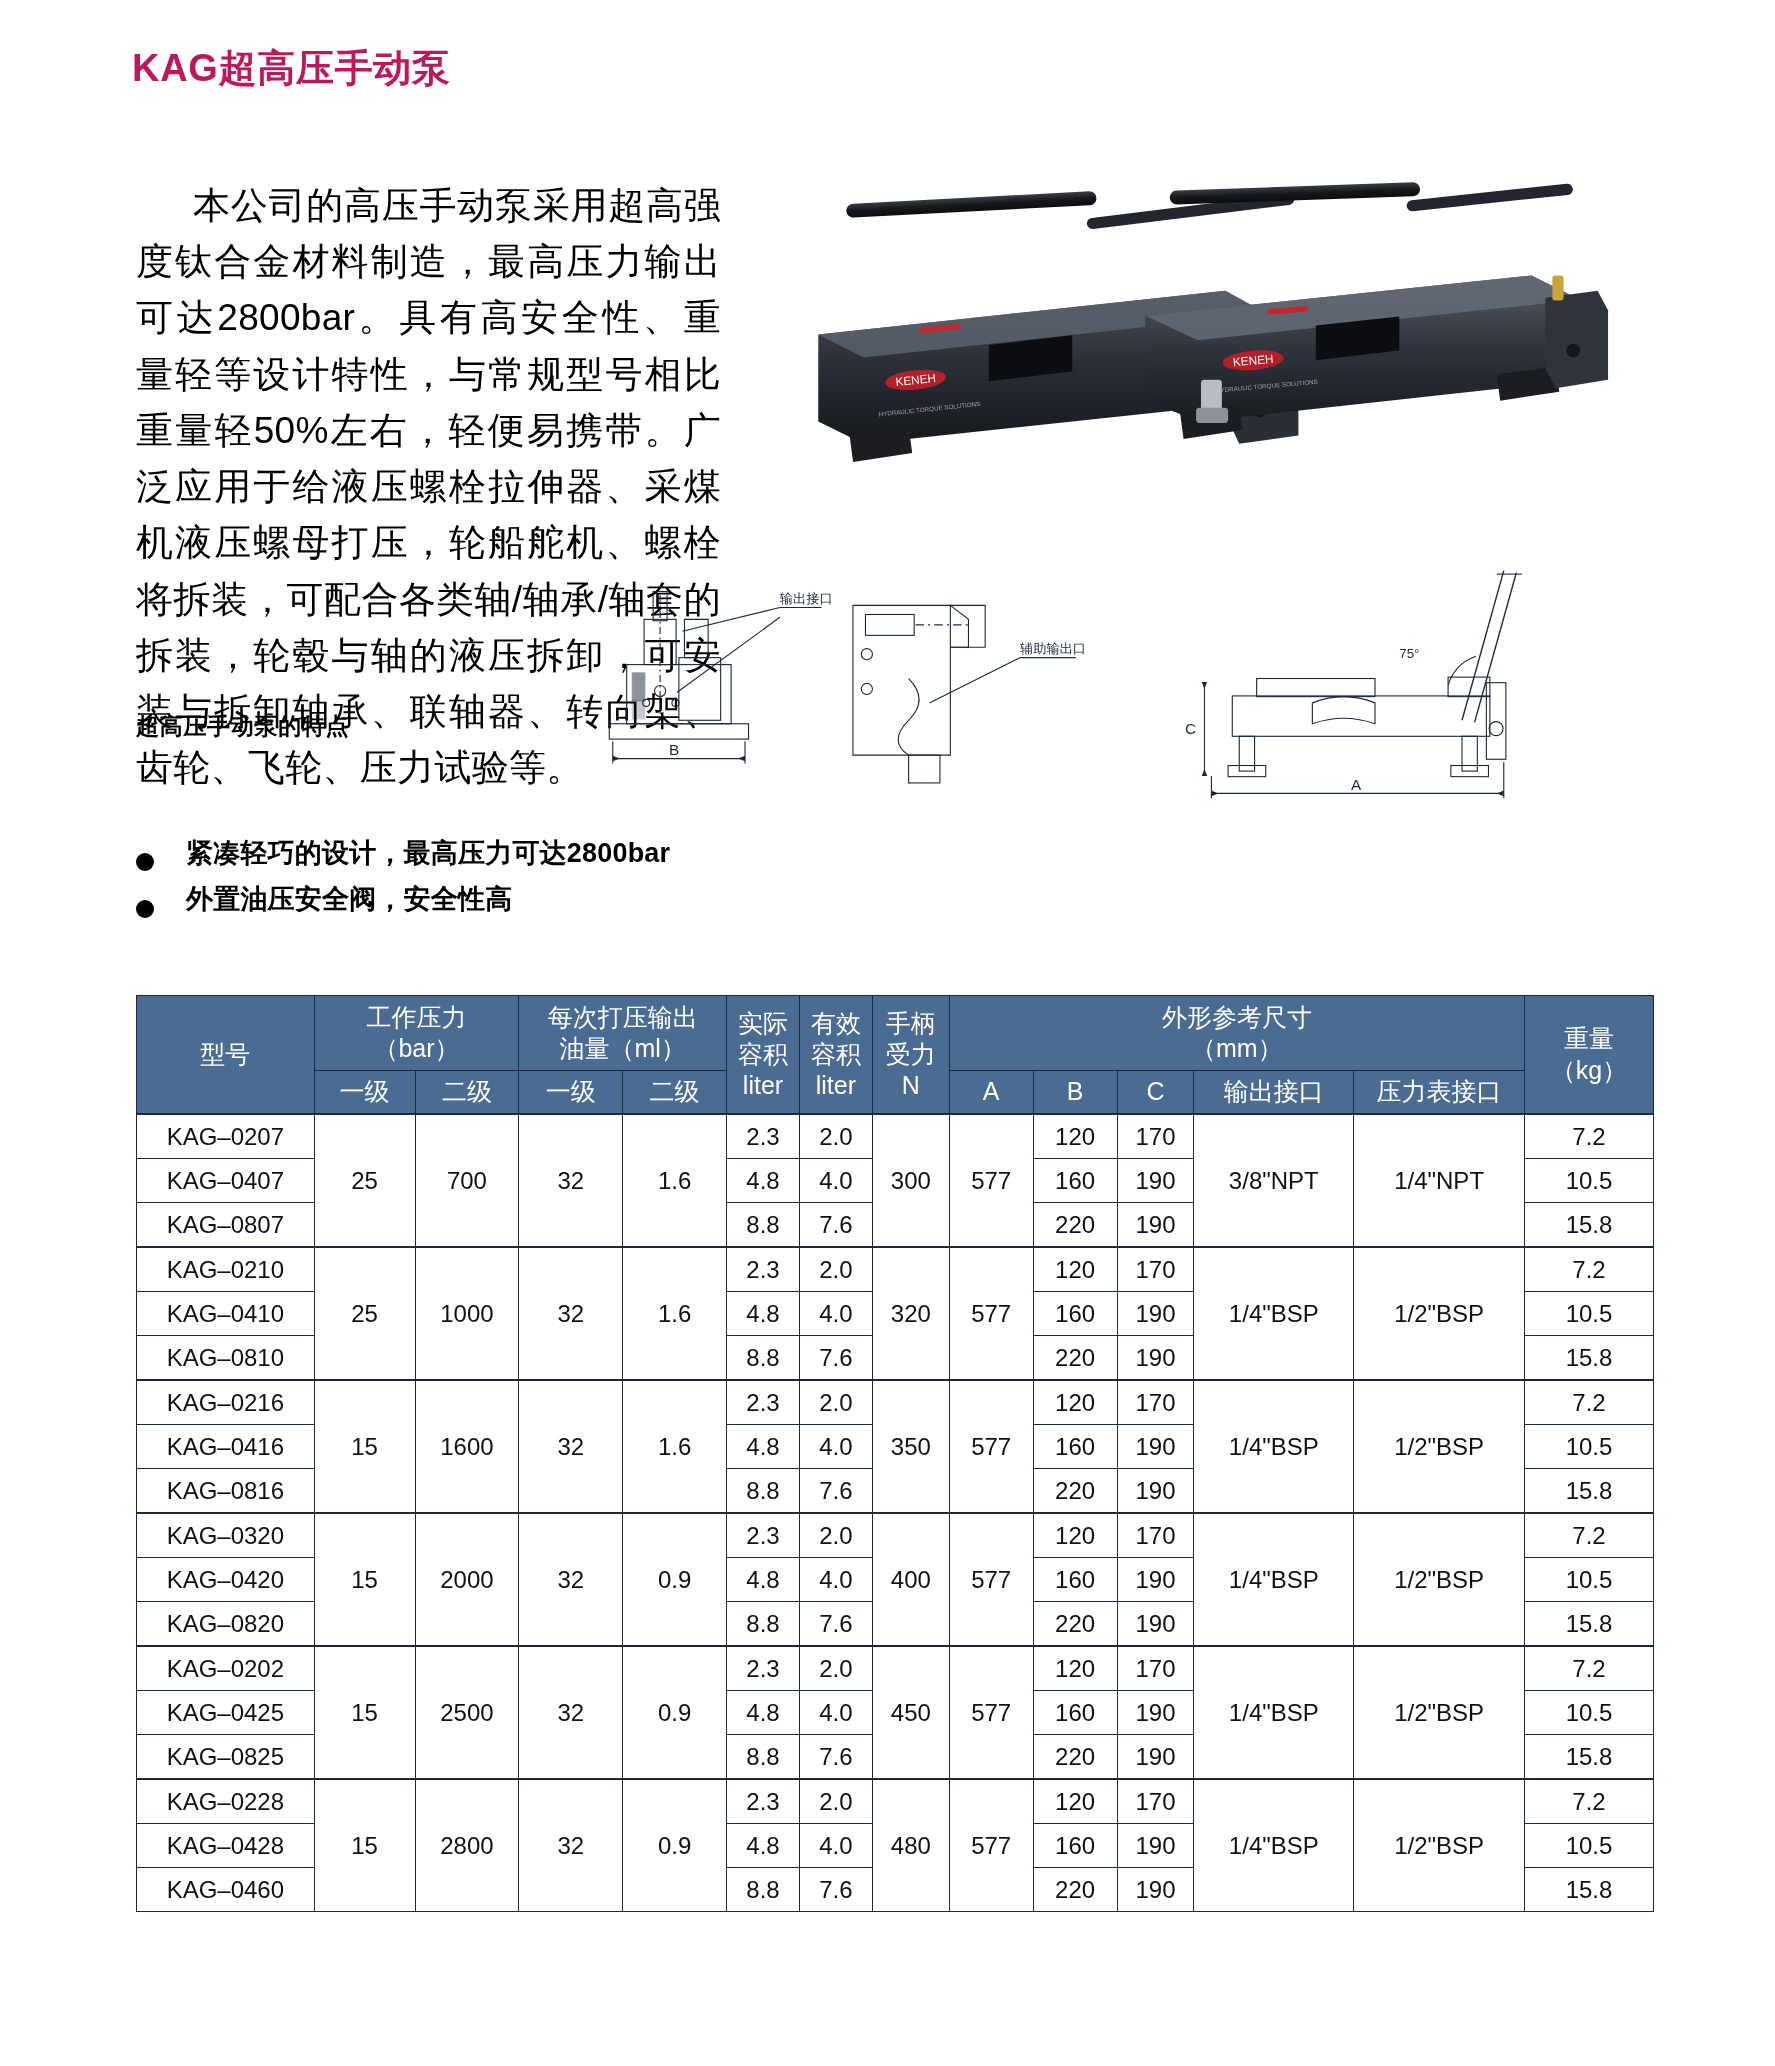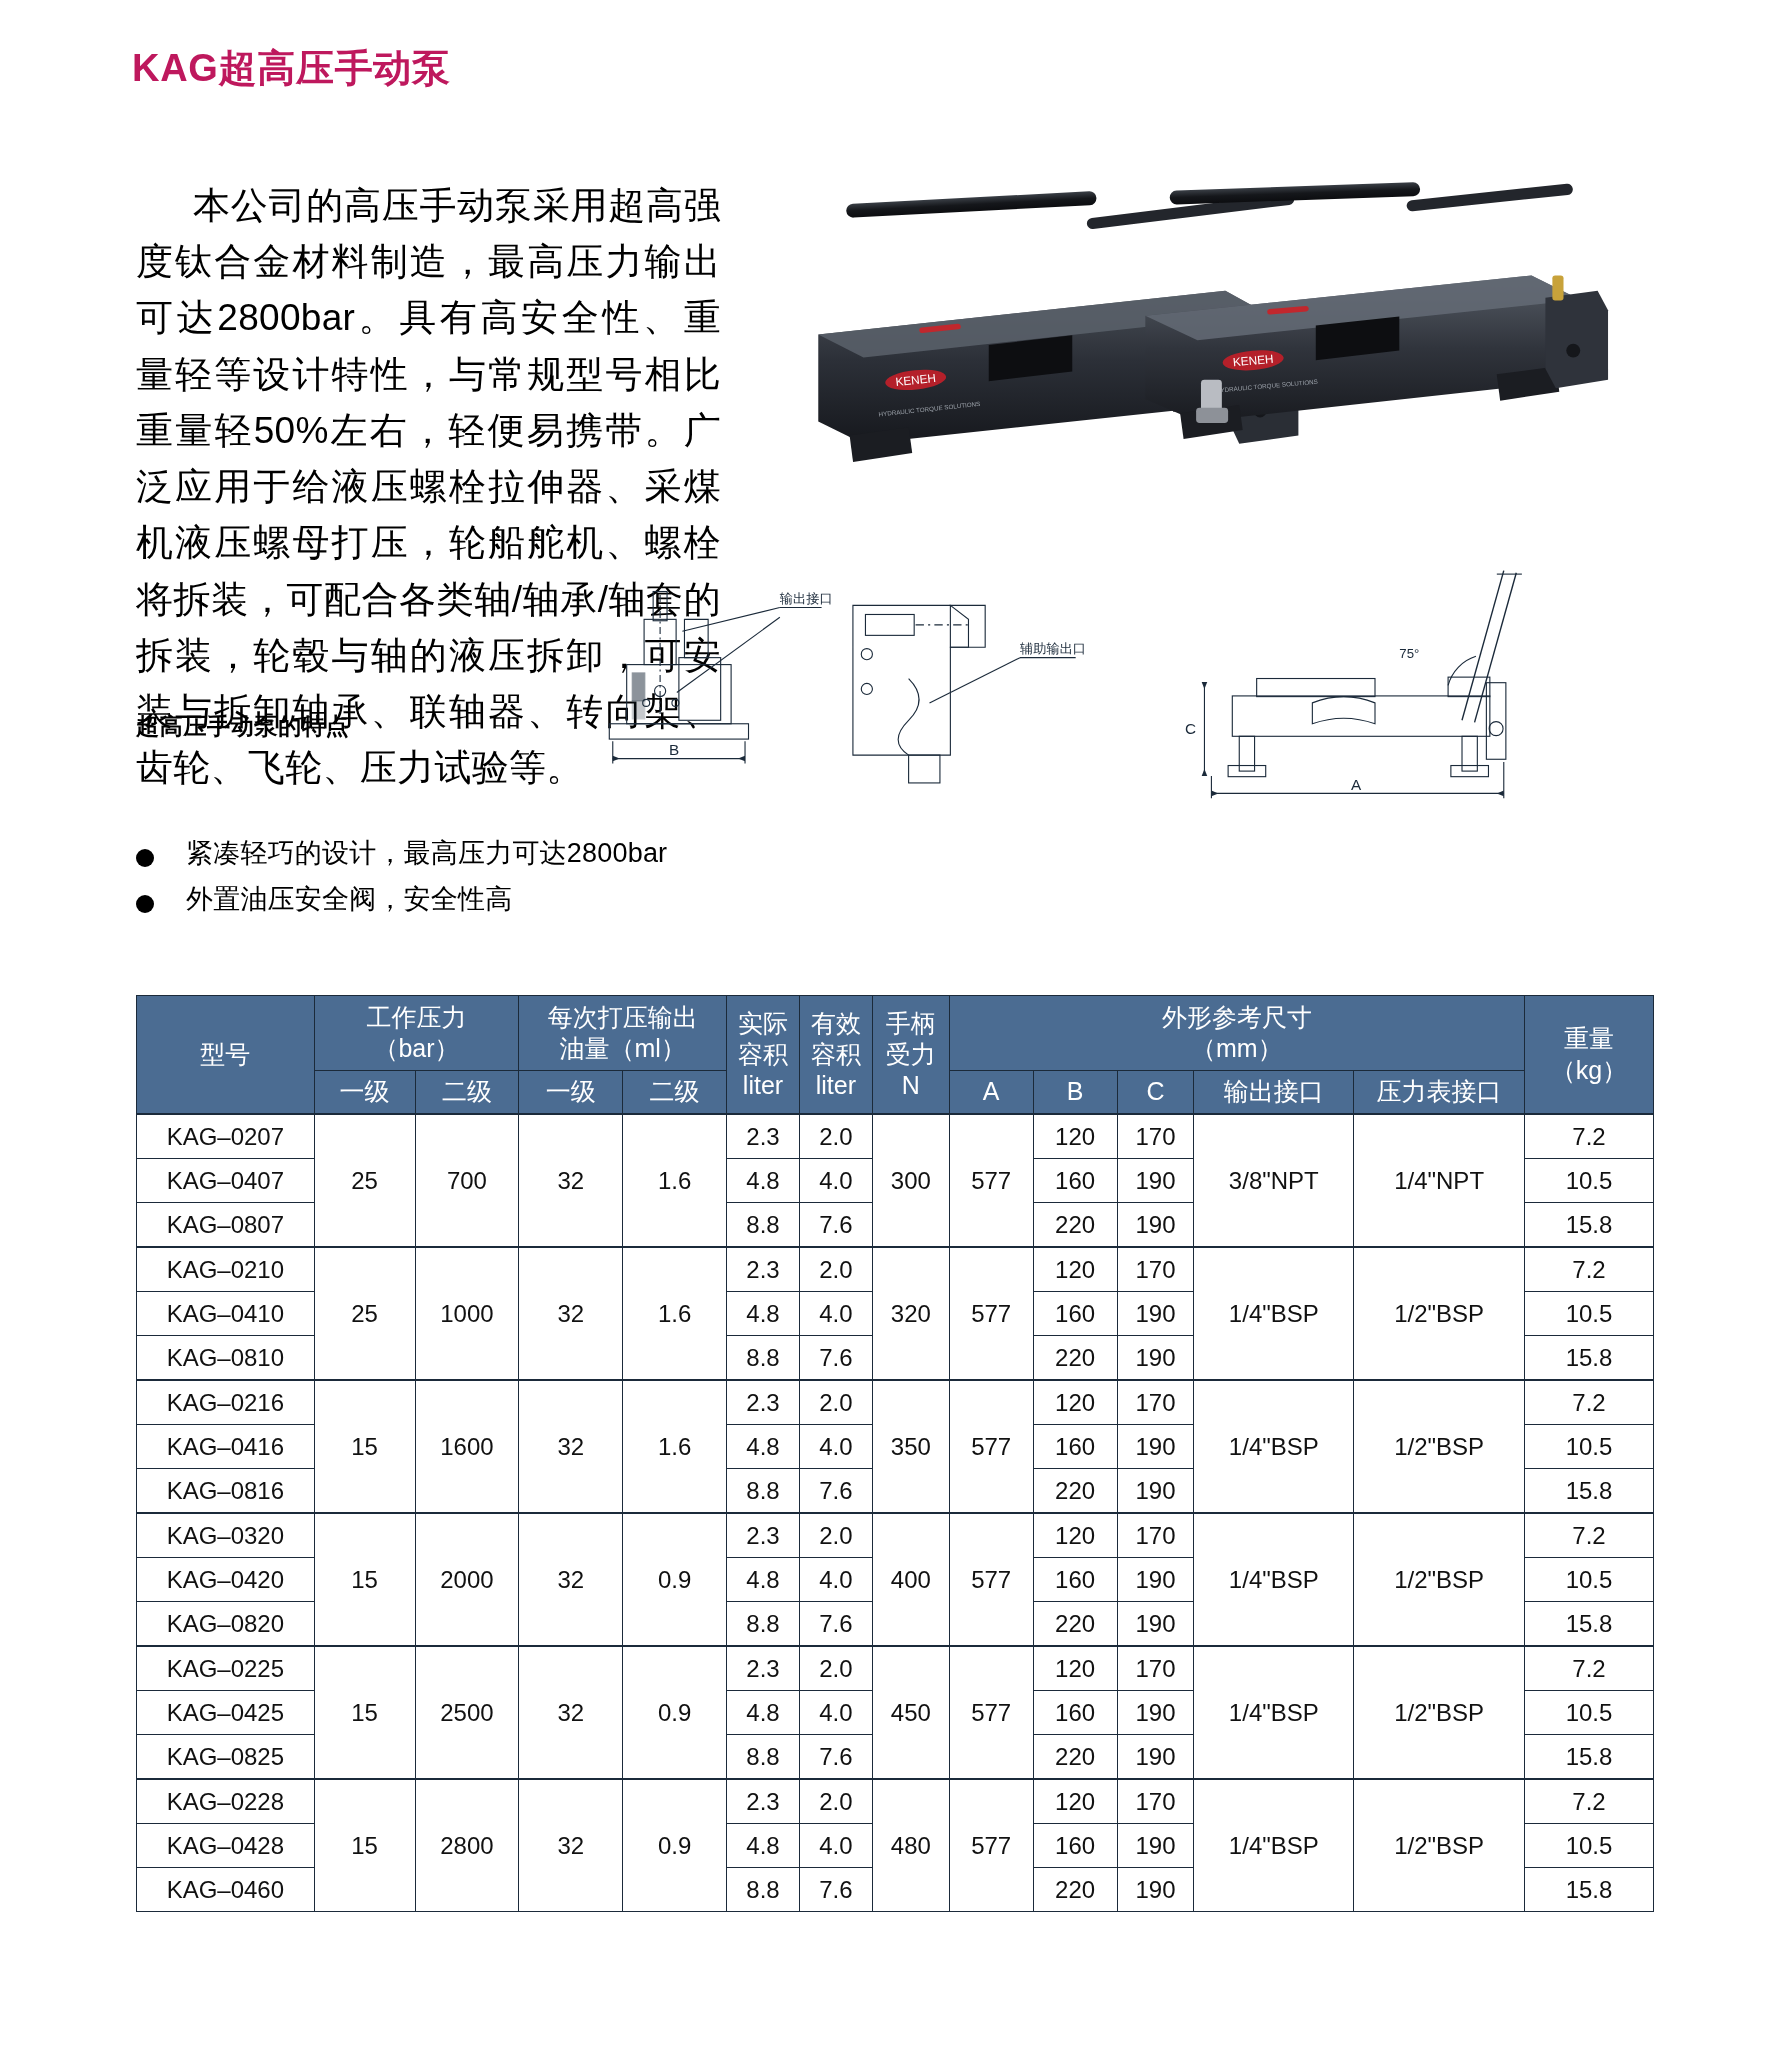--- a/index.html
+++ b/index.html
@@ -83,21 +83,22 @@
     top: 835px;
     width: 1518px;
   }
   .bullet-row {
     display: flex;
     align-items: flex-start;
     margin-bottom: 9.7px;
   }
   .bullet-col {
     display: flex;
-    align-items: center;
+    align-items: flex-end;
+    font-weight: bold;
   }
   .bullet-col.left { width: 696px; }
   .bullet-col.right { width: 821px; }
   .dot {
     width: 18px;
     height: 18px;
     border-radius: 50%;
     background: #000;
     margin-top: 9.7px;
     margin-right: 32px;
@@ -511,21 +512,21 @@
         </tr>
         <tr>
           <td class="model">KAG–0820</td>
           <td>8.8</td>
           <td>7.6</td>
           <td>220</td>
           <td>190</td>
           <td>15.8</td>
         </tr>
         <tr class="group-start">
-          <td class="model">KAG–0225</td>
+          <td class="model">KAG–0202</td>
           <td rowspan="3">15</td>
           <td rowspan="3">2500</td>
           <td rowspan="3">32</td>
           <td rowspan="3">0.9</td>
           <td>2.3</td>
           <td>2.0</td>
           <td rowspan="3">450</td>
           <td rowspan="3">577</td>
           <td>120</td>
           <td>170</td>

